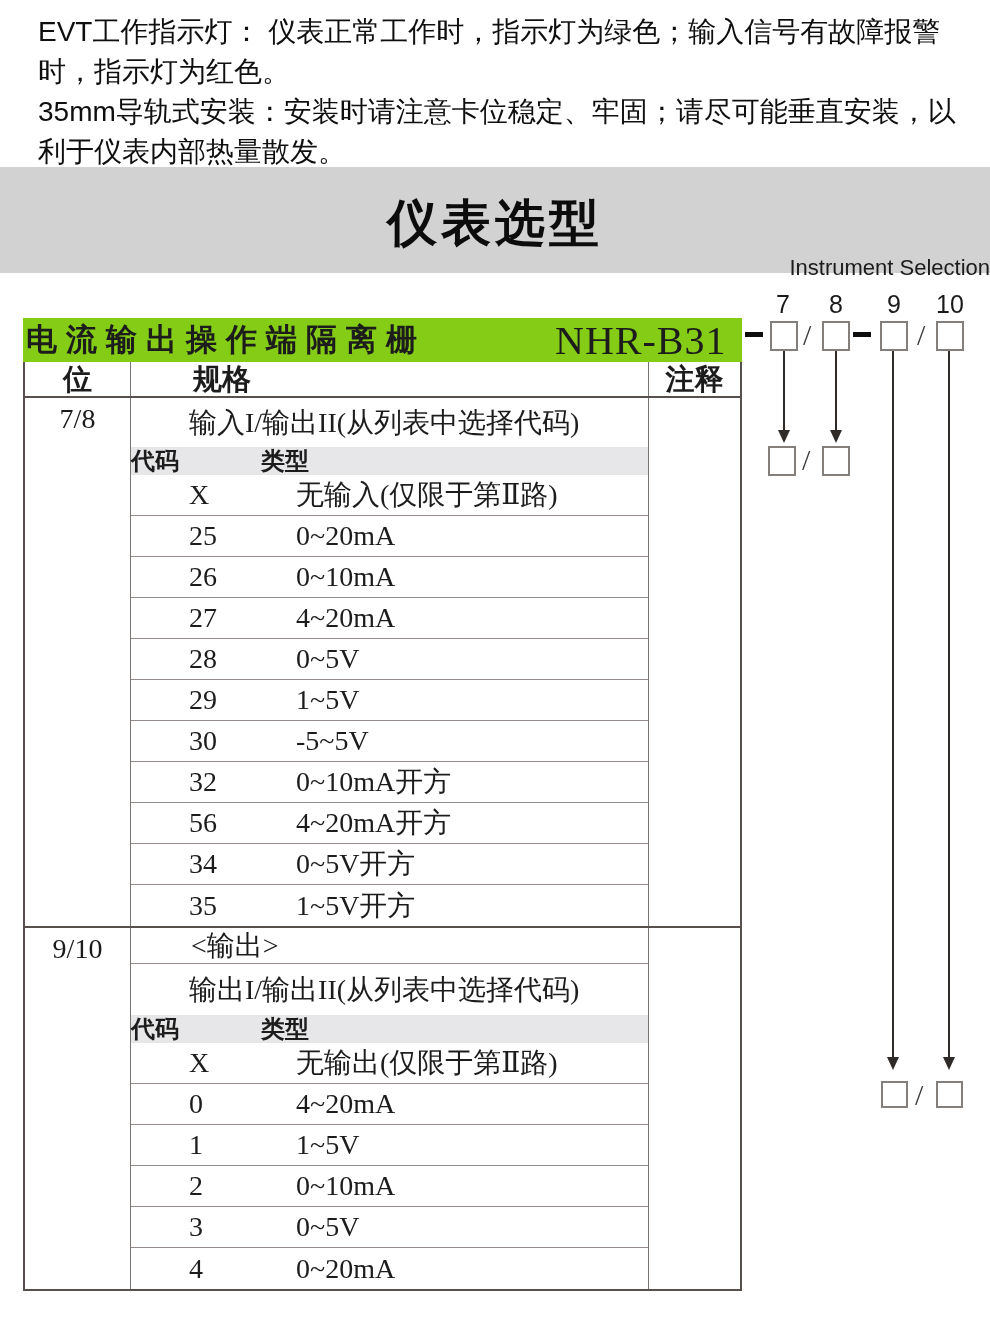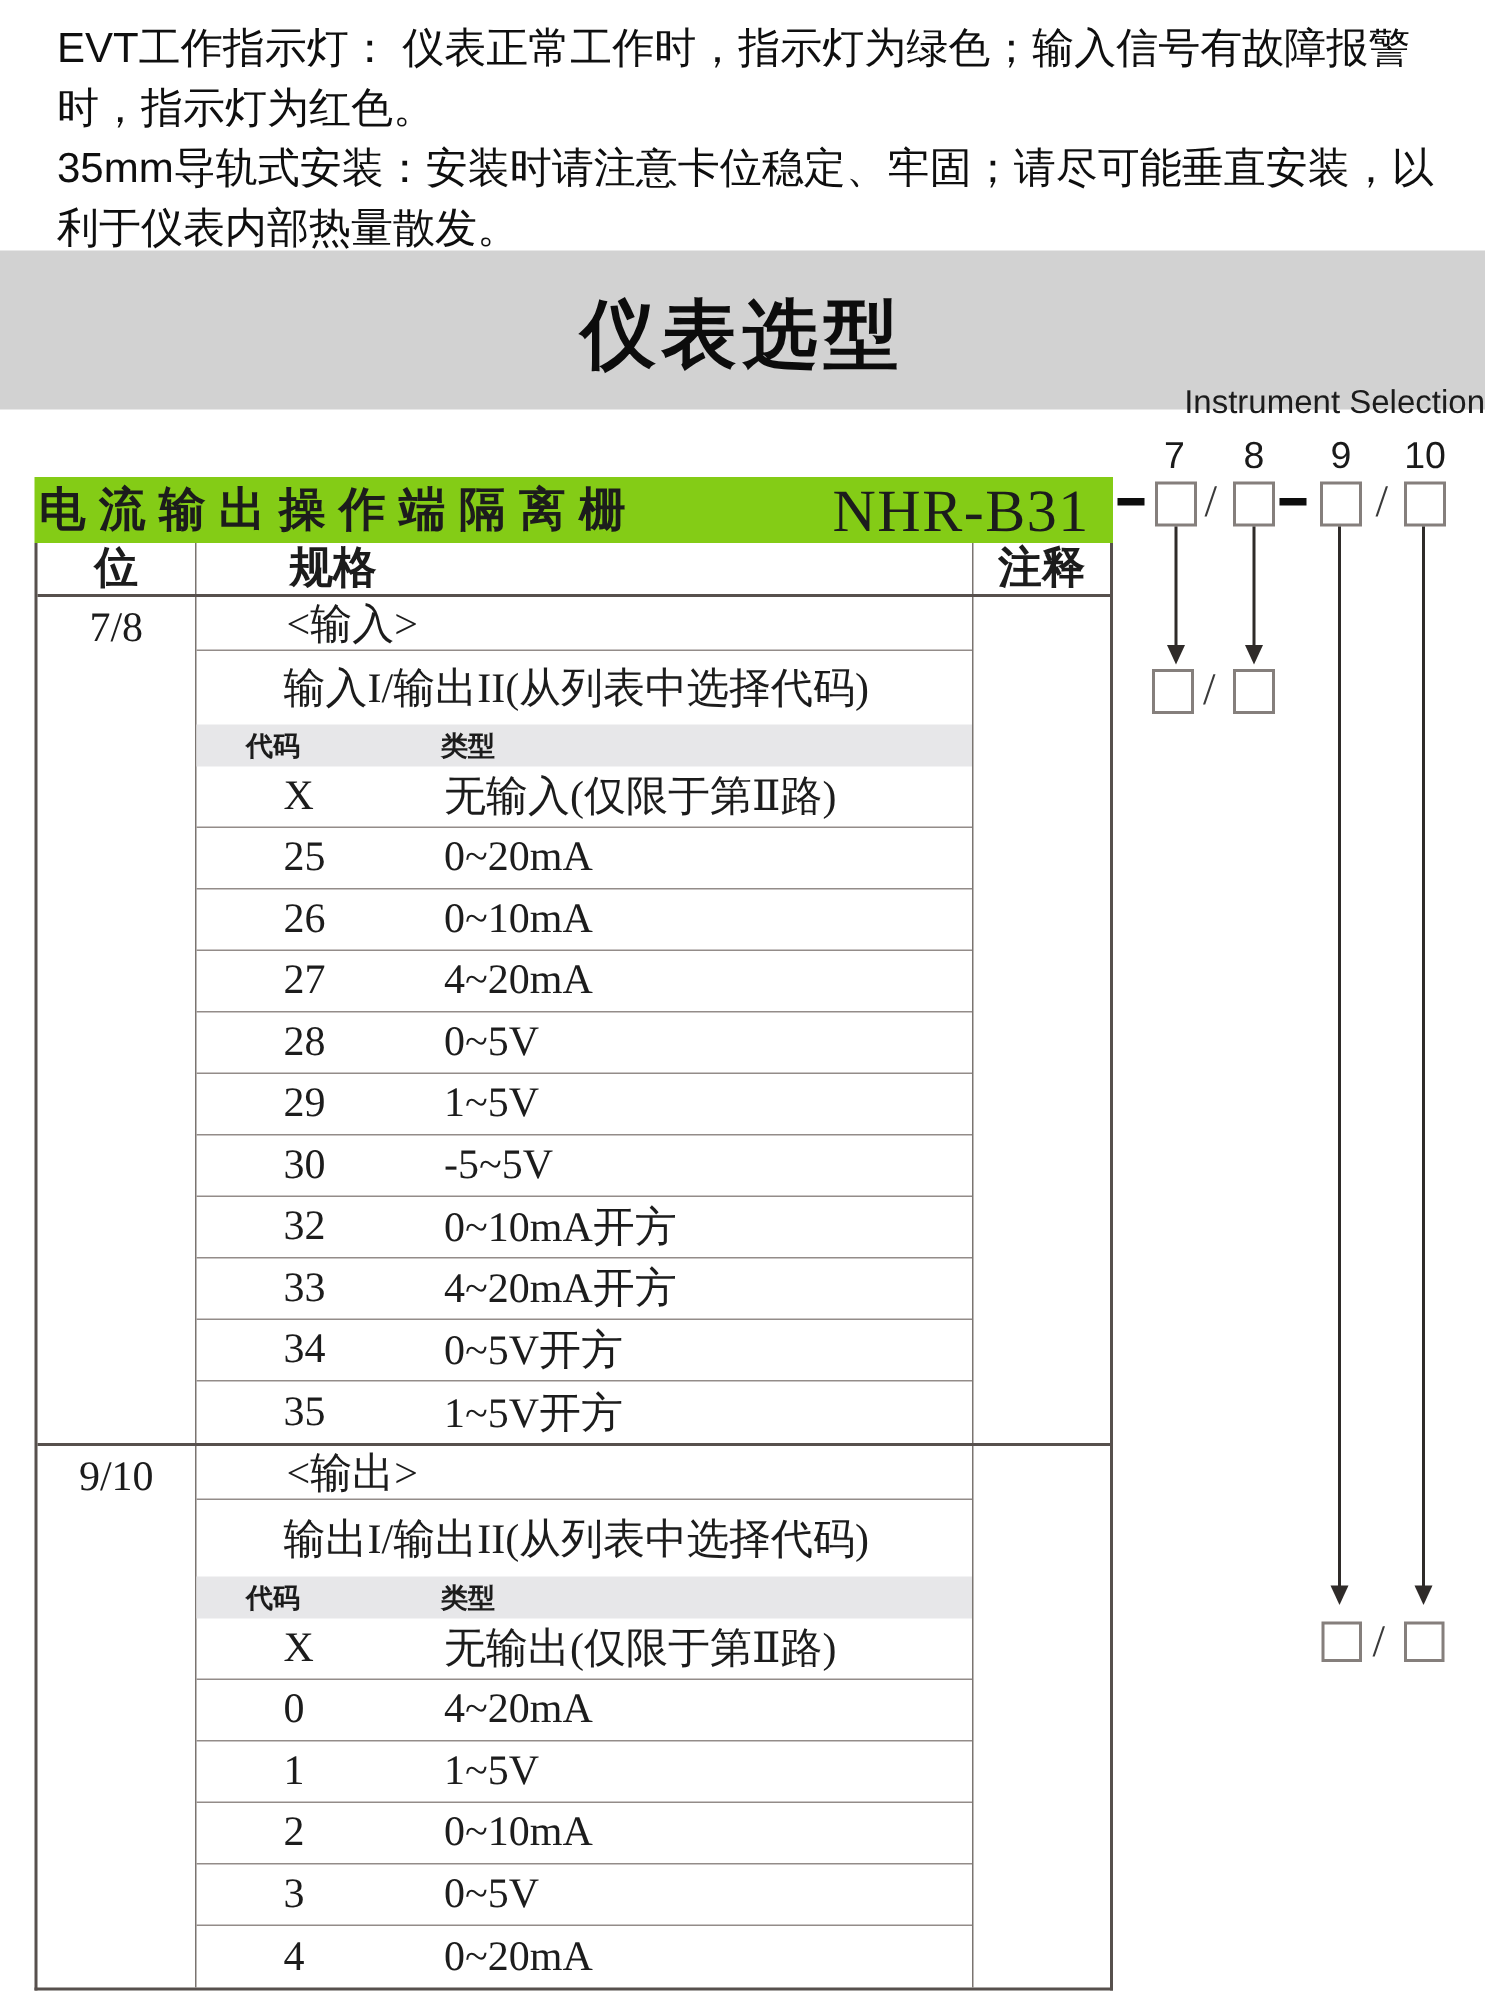--- a/index.html
+++ b/index.html
@@ -40,21 +40,21 @@
   .h-spec { flex:1; border-right:1px solid #7a7470; padding-left:62px; line-height:34px; }
   .h-note { width:91px; text-align:center; line-height:34px; }
   .section { display:flex; }
   .section + .section { border-top:2px solid #57504d; }
   .sec-pos { width:106px; border-right:1px solid #7a7470; text-align:center; padding-top:5px; }
   .sec-body { flex:1; border-right:1px solid #7a7470; }
   .sec-note { width:91px; }
   .r-head { height:36px; border-bottom:1px solid #938c89; display:flex; align-items:center; padding-left:60px; }
   .r-sub { height:49px; display:flex; align-items:center; padding-left:58px; }
   .sec2 .r-sub { height:51px; }
-  .r-codehead { height:28px; background:#e7e7e9; display:flex; align-items:center; padding-left:33px; font-weight:700; font-size:18px; }
+  .r-codehead { height:28px; background:#e7e7e9; display:flex; align-items:center; font-weight:700; font-size:24px; }
   .r-codehead .c-code { width:130px; }
   .r-code { height:41px; border-bottom:1px solid #938c89; display:flex; align-items:center; padding-left:58px; }
   .r-code .c-code { width:107px; }
   .r-code.last { border-bottom:none; }
   
   .digit { position:absolute; width:30px; text-align:center; top:290px;
     font-family:"Liberation Sans","DejaVu Sans",sans-serif; font-size:25px; color:#1a1a1a; }
   .obox { position:absolute; width:28px; height:30px; border:2px solid #857f7c; background:#ffffff; }
   .obox.small { width:27px; height:27px; }
   .dash { position:absolute; top:332px; width:18px; height:5px; background:#0d0d0d; }
@@ -86,21 +86,20 @@
   <div class="grid">
     <div class="header-row">
       <div class="h-pos">位</div>
       <div class="h-spec">规格</div>
       <div class="h-note">注释</div>
     </div>
 
     <div class="section sec1">
       <div class="sec-pos">7/8</div>
       <div class="sec-body">
-        <div class="r-head">&lt;输入&gt;</div>
         <div class="r-sub">输入I/输出II(从列表中选择代码)</div>
         <div class="r-codehead">
           <span class="c-code">代码</span>
           <span class="c-type">类型</span>
         </div>
         <div class="r-code">
             <span class="c-code">X</span>
             <span class="c-type">无输入(仅限于第Ⅱ路)</span>
           </div>
         <div class="r-code">
@@ -125,21 +124,21 @@
           </div>
         <div class="r-code">
             <span class="c-code">30</span>
             <span class="c-type">-5~5V</span>
           </div>
         <div class="r-code">
             <span class="c-code">32</span>
             <span class="c-type">0~10mA开方</span>
           </div>
         <div class="r-code">
-            <span class="c-code">33</span>
+            <span class="c-code">56</span>
             <span class="c-type">4~20mA开方</span>
           </div>
         <div class="r-code">
             <span class="c-code">34</span>
             <span class="c-type">0~5V开方</span>
           </div>
         <div class="r-code last">
             <span class="c-code">35</span>
             <span class="c-type">1~5V开方</span>
           </div>

